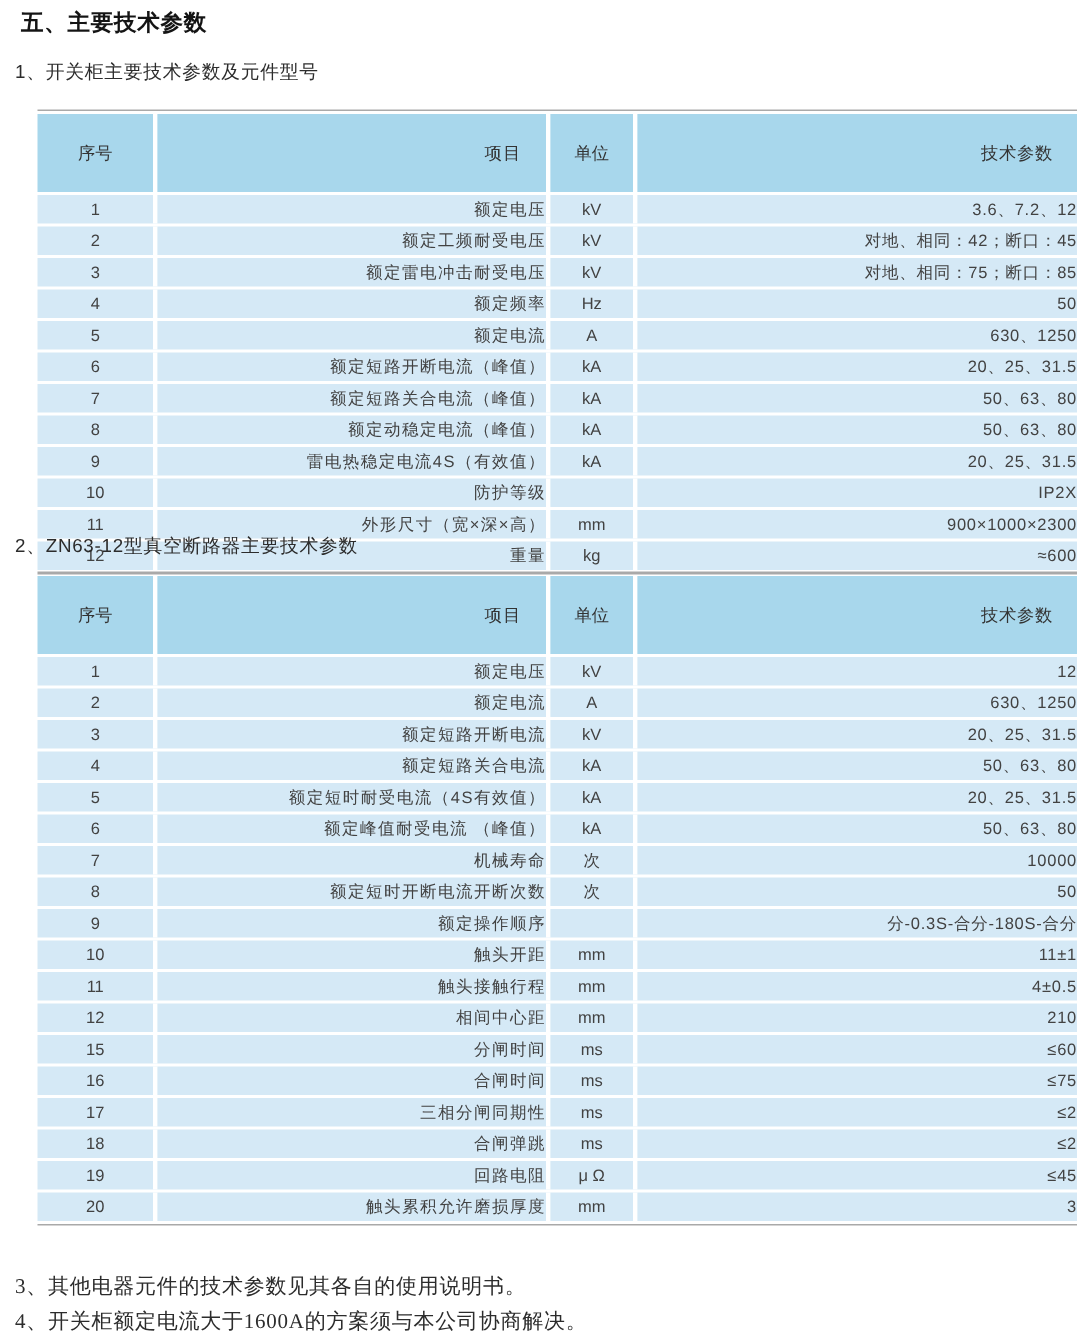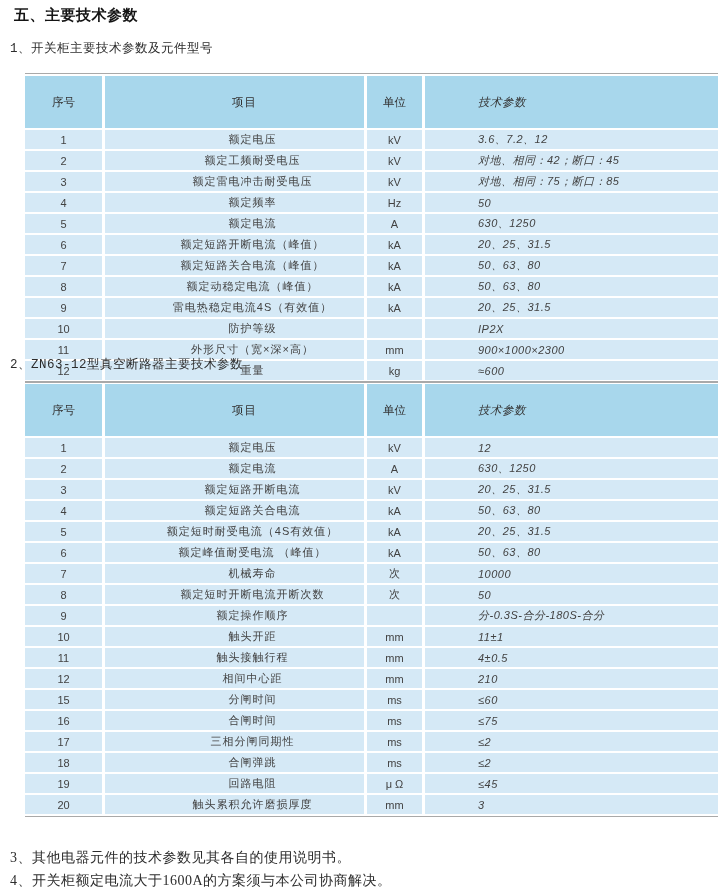--- a/index.html
+++ b/index.html
@@ -22,21 +22,21 @@
     font-weight: bold;
     color: #141414;
     letter-spacing: 0.5px;
     font-family: "Liberation Sans", "DejaVu Sans", sans-serif;
   }
   .section-label {
     position: absolute;
     left: 10px;
     font-size: 12.5px;
     color: #2c2c2c;
-    font-family: Liberation Mono, monospace;
+    font-family: Liberation Sans, sans-serif;
     letter-spacing: 0.5px;
   }
   #section1-label { top: 40px; }
   #section2-label { top: 356px; }
 
   table.spec {
     position: absolute;
     left: 25px;
     width: 693px;
     border-collapse: separate;
@@ -63,23 +63,23 @@
     color: #424242;
     padding: 0;
     white-space: nowrap;
     overflow: hidden;
   }
   table.spec th.c1, table.spec th.c2, table.spec th.c3,
   table.spec td.c1, table.spec td.c2, table.spec td.c3 {
     border-right: 3px solid #ffffff;
   }
   .c1 { text-align: center; }
-  .c2 { text-align: center; padding-left: 36px !important; letter-spacing: 1px; }
+  .c2 { text-align: right; padding-left: 36px !important; letter-spacing: 1px; }
   .c3 { text-align: center; }
-  .c4 { text-align: left; padding-left: 53px !important; letter-spacing: 0.5px; font-style: italic; }
+  .c4 { text-align: right; padding-left: 53px !important; letter-spacing: 0.5px; }
 
   .note {
     position: absolute;
     left: 10px;
     font-size: 14px;
     color: #2c2c2c;
     font-family: "Liberation Serif", "DejaVu Serif", serif;
     letter-spacing: 0.5px;
   }
   #note-3 { top: 849px; }

